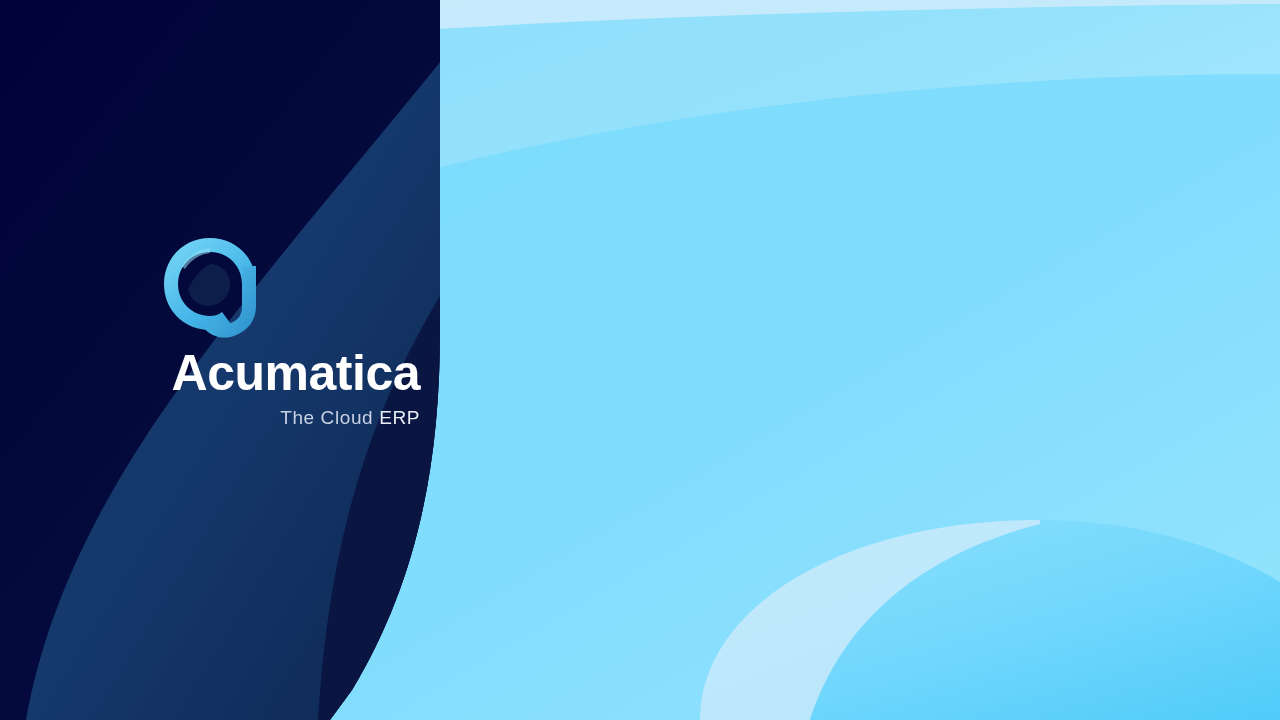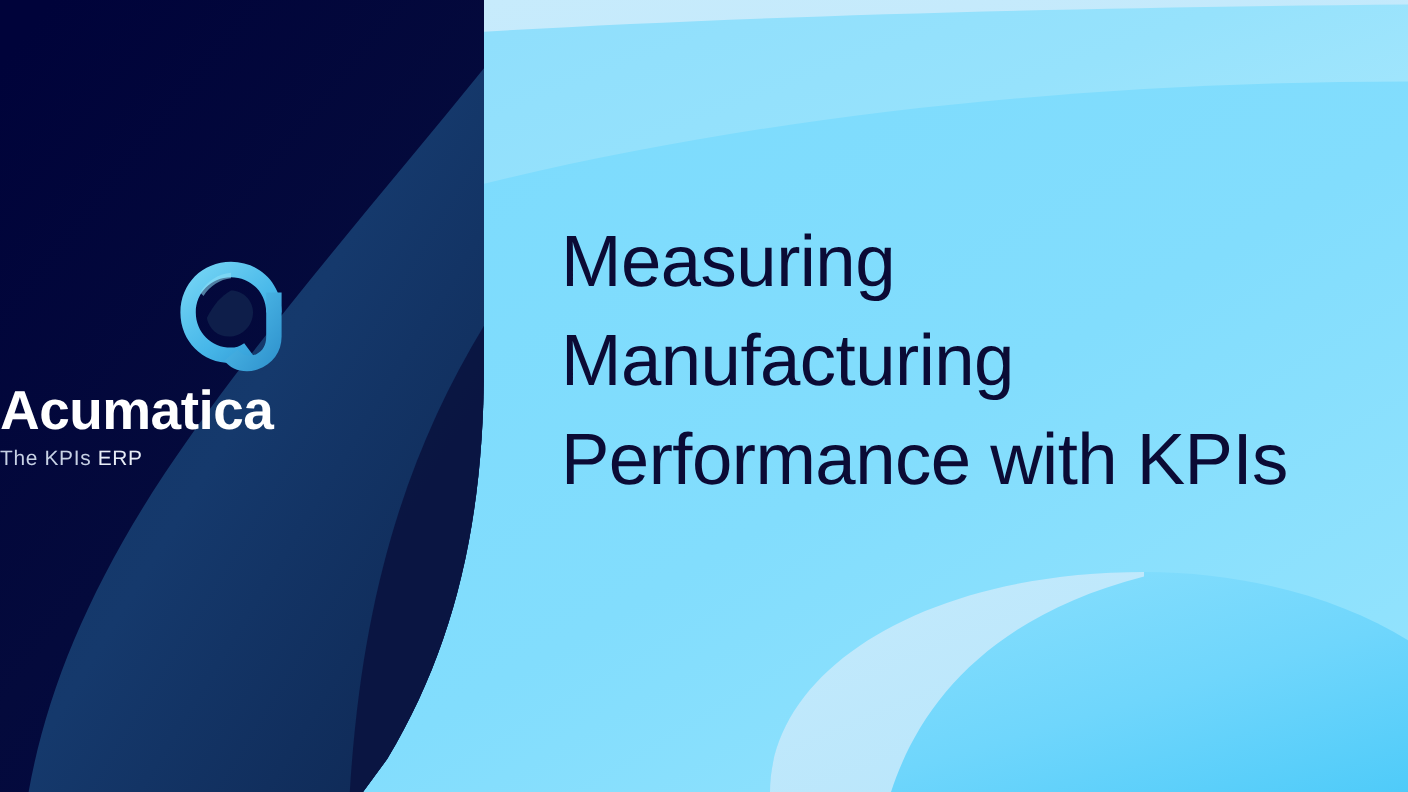--- a/index.html
+++ b/index.html
@@ -23,21 +23,21 @@
     height: 720px;
     display: block;
   }
 
   
   #brand-block {
     position: absolute;
     left: 0;
     top: 236px;
     width: 420px;
-    text-align: left;
+    text-align: right;
     z-index: 5;
   }
   #logo-mark {
     width: 100px;
     height: 104px;
     display: block;
     margin: 0 auto 8px auto;
   }
   #wordmark {
     display: block;
@@ -193,22 +193,17 @@
 
         <path d="M50,28 C61,28 70,37 70,48 C70,60 60,70 48,70
                  C38,70 30,63 28,53 C34,41 41,33 50,28 Z" fill="#0E1E4A"></path>
 
         <path d="M22,30 C28,20 38,13 50,12 L50,17 C40,18 31,24 25,33 Z" fill="#8FE0F8" opacity="0.55"></path>
       </g>
     </svg>
 
     <span id="wordmark">Acumatica</span>
 
-    <span id="tagline"><span>The KPIs </span><span class="erp">ERP</span></span>
+    <span id="tagline"><span>The Cloud </span><span class="erp">ERP</span></span>
   </div>
 
-  <div id="title-block">
-    <span class="title-line">Measuring</span>
-    <span class="title-line">Manufacturing</span>
-    <span class="title-line">Performance with KPIs</span>
-  </div>
 
 </div>
 
 </body></html>

